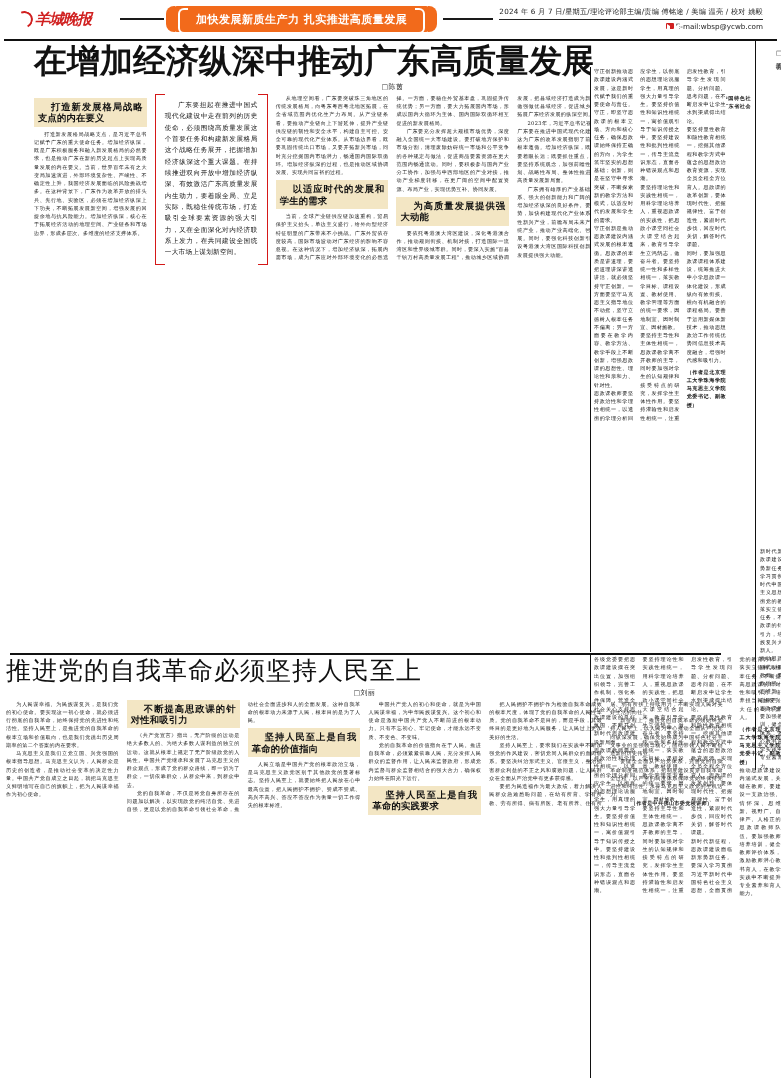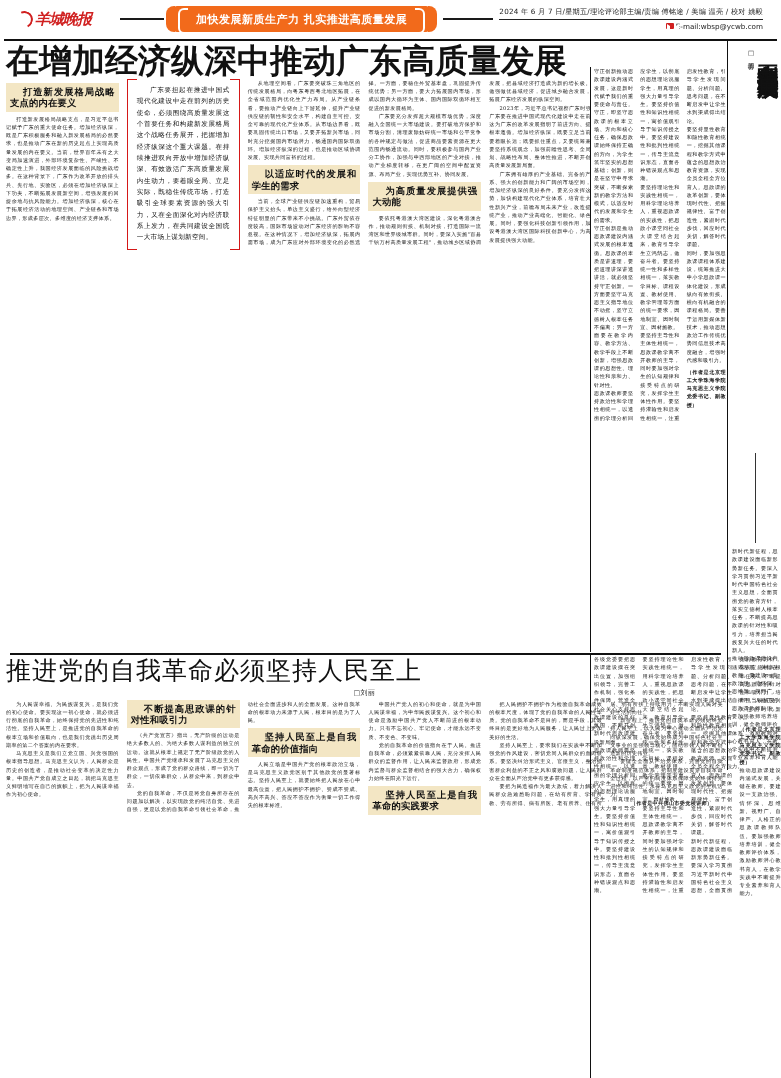--- a/index.html
+++ b/index.html
@@ -93,21 +93,21 @@
     content: ""; position: absolute; left: 1px; top: 0.5px;
     width: 6px; height: 3px;
     border-left: 3px solid #fff; border-right: 3px solid #fff;
     border-top: 2px solid transparent;
   }
 
   .rule-thick { height: 2px; background: #111; margin: 1px 4px 0 4px; }
 
   
   .body-area { position: relative; width: 781px; }
-  .top-block { display: flex; }
+  .top-block { display: flex; padding-left: 28px; }
   .left-pane { width: 727px; flex: 0 0 727px; padding: 3px 4px 0 6px; }
   .right-pane {
     width: 54px; flex: 0 0 54px;
     border-left: 1px solid #111;
     padding: 4px 3px 0 4px;
     position: relative;
   }
 
   
   .headline-main {
@@ -243,20 +243,21 @@
     </div>
 
   </div>
   <div class="rule-thick"></div>
 
   <div class="body-area">
     <div class="top-block">
 
       <div class="left-pane">
         <div class="headline-main">在增加经济纵深中推动广东高质量发展</div>
+        <div class="byline">□陈茵</div>
 
         <div class="cols" style="column-count:6;">
           <div class="subhead">打造新发展格局战略支点的内在要义</div>
           <p>打造新发展格局战略支点，是习近平总书记赋予广东的重大使命任务。增加经济纵深，既是广东积极服务和融入新发展格局的必然要求，也是推动广东在新的历史起点上实现高质量发展的内在要义。当前，世界百年未有之大变局加速演进，外部环境复杂性、严峻性、不确定性上升，我国经济发展面临的风险挑战增多。在这种背景下，广东作为改革开放的排头兵、先行地、实验区，必须在增加经济纵深上下功夫，不断拓展发展新空间，增强发展的回旋余地与抗风险能力。增加经济纵深，核心在于拓展经济活动的地理空间、产业链条和市场边界，形成多层次、多维度的经济支撑体系。</p>
 
           <div class="callout">
             <span>广东要担起在推进中国式现代化建设中走在前列的历史使命，必须围绕高质量发展这个首要任务和构建新发展格局这个战略任务展开，把握增加经济纵深这个重大课题。在持续推进双向开放中增加经济纵深、有效激活广东高质量发展内生动力，要着眼全局、立足实际，既稳住传统市场，打造吸引全球要素资源的强大引力，又在全面深化对内经济联系上发力，在共同建设全国统一大市场上谋划新空间。</span>
           </div>
 
           <p>从地理空间看，广东要突破珠三角地区的传统发展格局，向粤东粤西粤北地区拓展，在全省域范围内优化生产力布局。从产业链条看，要推动产业链向上下游延伸，提升产业链供应链的韧性和安全水平，构建自主可控、安全可靠的现代化产业体系。从市场边界看，既要巩固传统出口市场，又要开拓新兴市场，同时充分挖掘国内市场潜力，畅通国内国际双循环。增加经济纵深的过程，也是推动区域协调发展、实现共同富裕的过程。</p>

